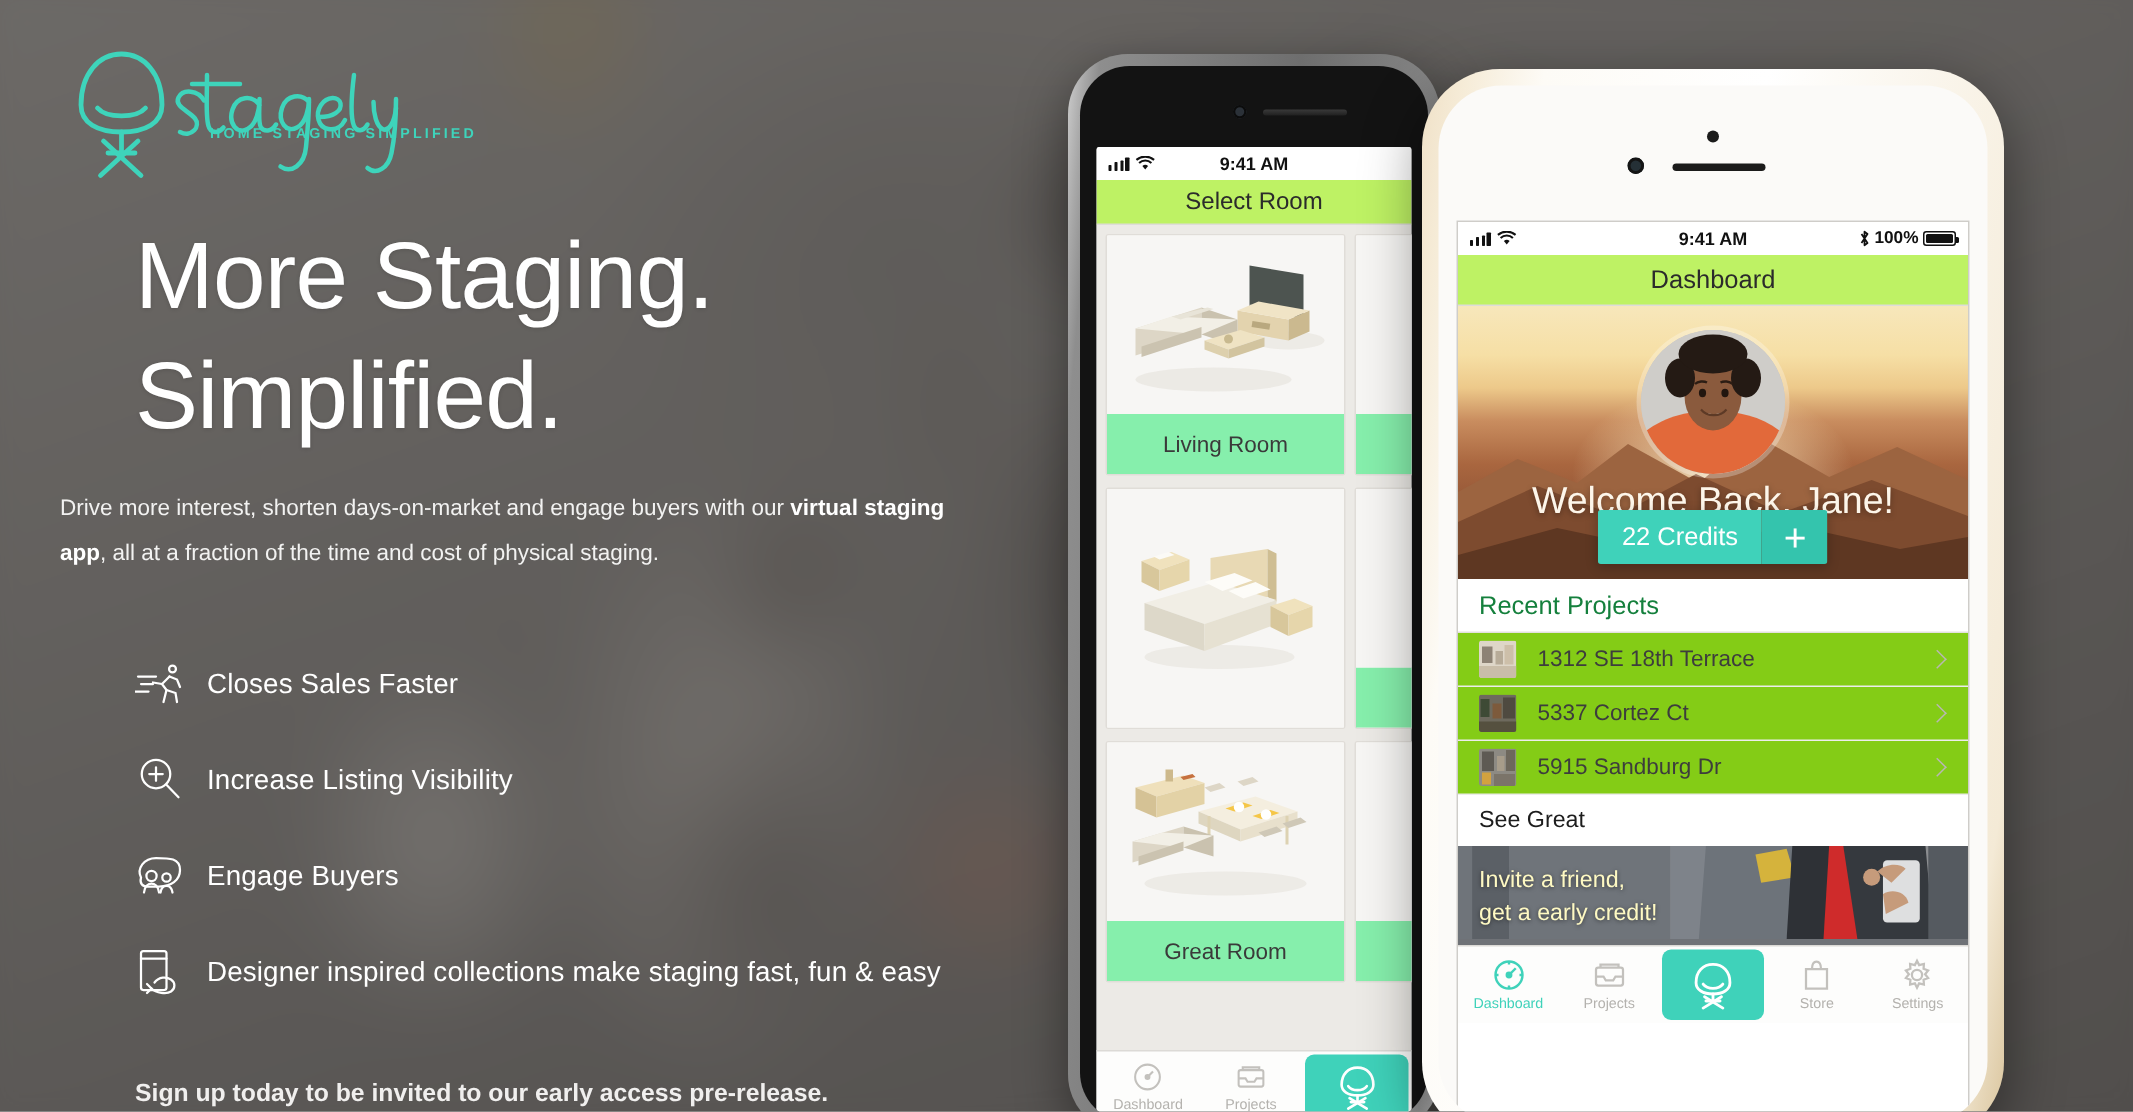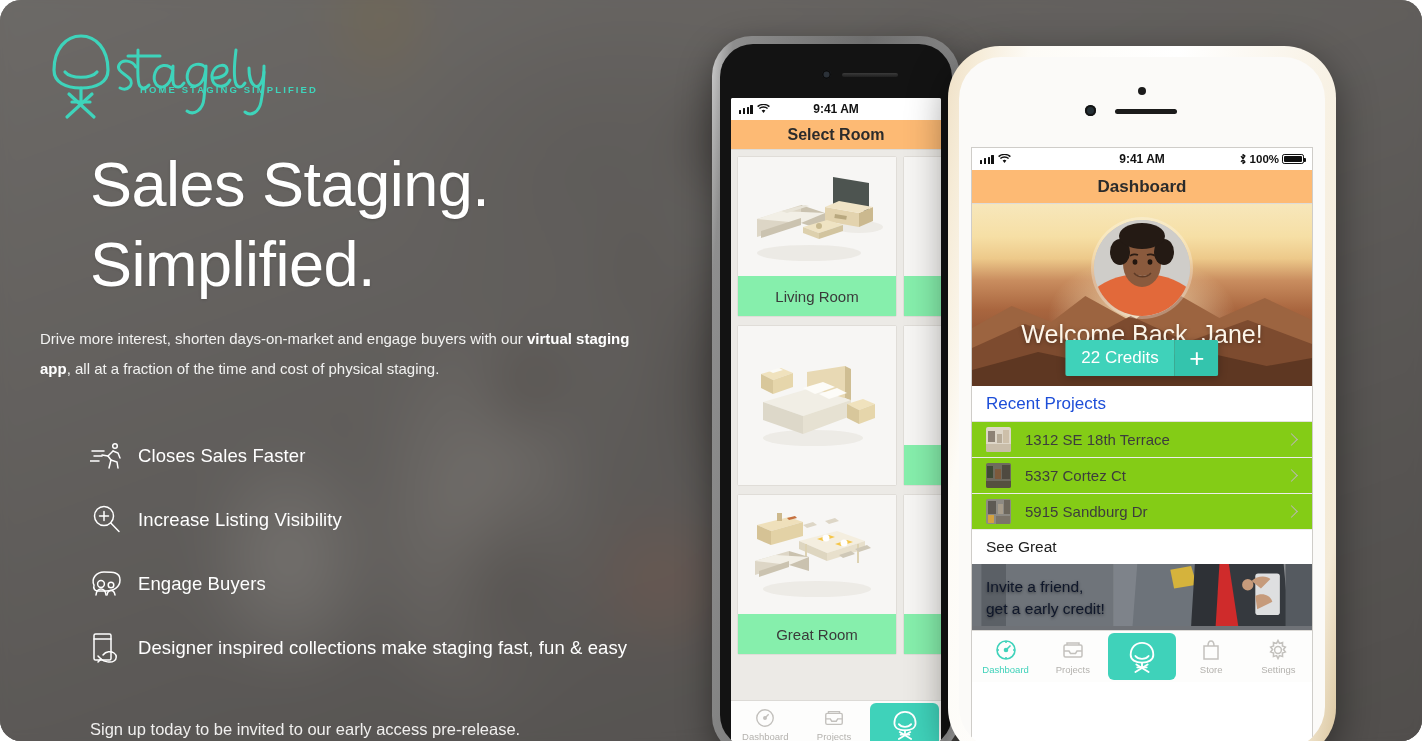--- a/index.html
+++ b/index.html
@@ -9,21 +9,20 @@
     overflow: hidden;
     font-family: "Liberation Sans", sans-serif;
   }
 
   
   .hero {
     position: relative;
     width: 1422px; height: 741px;
     background: #5d5c5a;
     overflow: hidden;
-    border-radius: 21px;
   }
   
   .bg-photo {
     position: absolute; inset: -40px;
     filter: blur(22px);
     opacity: 1;
   }
   .bg-wall {
     position: absolute; left: 0; top: 0; width: 100%; height: 100%;
     background:
@@ -113,20 +112,21 @@
     font-weight: 400;
     letter-spacing: .1px;
   }
 
   
   .signup {
     margin-top: 40px;
     margin-left: 50px;
     font-size: 16.5px;
     color: #f0efee;
+    font-weight: bold;
   }
 
   
   .phones { position: absolute; left: 0; top: 0; width: 1319px; height: 741px; z-index: 4; }
 
   
   .phone-dark {
     position: absolute;
     left: 712px; top: 36px;
     width: 248px; height: 720px;
@@ -228,24 +228,24 @@
   }
   .battery::after {
     content:''; position:absolute; right:-3.2px; top:3px;
     width:2px; height:4px; background:#111; border-radius:0 1px 1px 0;
   }
   .battery i { display:block; height:100%; background:#111; border-radius:1px; }
 
   .navbar {
     height: 34px;
     display: flex; align-items: center; justify-content: center;
-    background: #fdba74;
+    background: #bef264;
     border-bottom: 1px solid #dedcd8;
     font-size: 17px; color: #2b2b2b;
-    font-weight: 700;
+    font-weight: 400;
   }
   .navbar.small { height: 30px; font-size: 16px; }
 
   
   .room-grid {
     background: #eceae6;
     padding: 6px 0 0 6px;
     display: flex; gap: 6px;
     height: 100%;
   }
@@ -321,21 +321,21 @@
     color: #fff;
     width: 44px;
     display: flex; align-items: center; justify-content: center;
     font-size: 26px; line-height: 1; font-weight: 300;
   }
 
   .section-head {
     height: 36px;
     display: flex; align-items: center;
     padding: 0 14px;
-    font-size: 17px; color: #1d4ed8;
+    font-size: 17px; color: #15803d;
     background: #fff;
     border-bottom: 1px solid #e3e1dd;
   }
   .proj-row {
     height: 36px;
     display: flex; align-items: center;
     padding: 0 12px 0 14px;
     background: #84cc16;
     border-bottom: 1px solid #ececea;
   }
@@ -360,21 +360,21 @@
     background: #fff;
   }
   .invite {
     height: 66px;
     position: relative;
     overflow: hidden;
     background: #6f7277;
   }
   .invite-txt {
     position: absolute; left: 14px; top: 12px;
-    font-size: 15.5px; line-height: 22px; color: #0f172a;
+    font-size: 15.5px; line-height: 22px; color: #fef9c3;
     font-weight: 400;
     text-shadow: 0 1px 3px rgba(0,0,0,.5);
     z-index: 2;
   }
   .invite-photo { position: absolute; inset: 0; }
 
   
   .tabbar {
     display: flex; align-items: stretch;
     background: #fdfdfc;
@@ -438,21 +438,21 @@
           <path d="M173 56 C182 56 188 52 187 47 C186 42 178 42 174 48 C170 54 172 63 179 64 C184 65 188 62 190 58"></path>
           <path d="M196 28 C194 44 194 57 196 62 C198 66 202 66 205 61"></path>
           <path d="M209 46 C209 54 211 62 215 64 C219 66 223 60 224 50"></path>
           <path d="M224 44 C224 55 223 70 221 80 C219 90 211 95 205 90"></path>
         </g>
       </svg>
       <div class="logo-tag">HOME STAGING    SIMPLIFIED</div>
     </div>
 
     <h1 class="headline">
-      <span>Sales Staging.</span>
+      <span>More Staging.</span>
       <span>Simplified.</span>
     </h1>
 
     <p class="subcopy"><span>Drive more interest, shorten days-on-market and engage buyers with our </span><b>virtual staging app</b><span>, all at a fraction of the time and cost of physical staging.</span></p>
 
     <div class="features">
 
       <div class="feature">
         <div class="feature-icon">
           <svg width="36" height="32" viewBox="0 0 36 32" fill="none" stroke="#ffffff" stroke-width="1.5" stroke-linecap="round">

